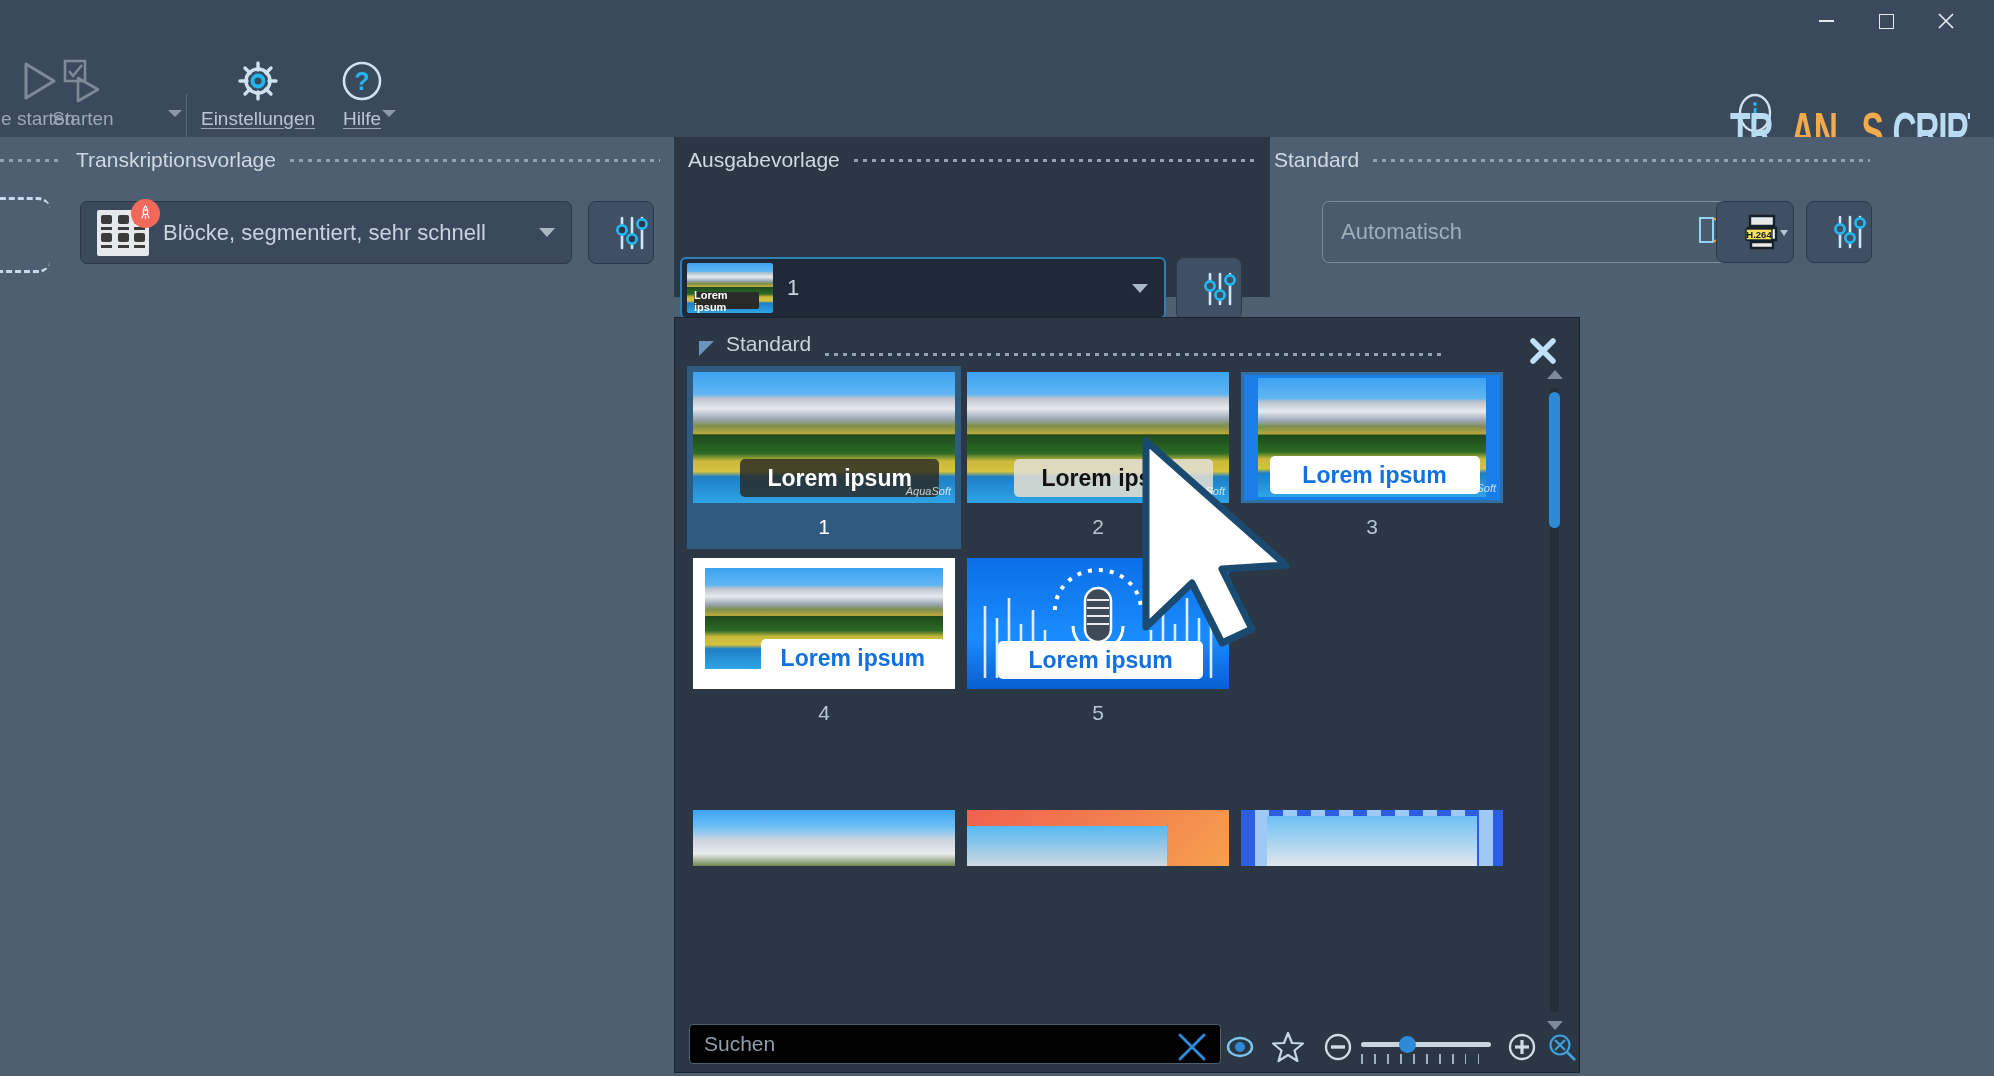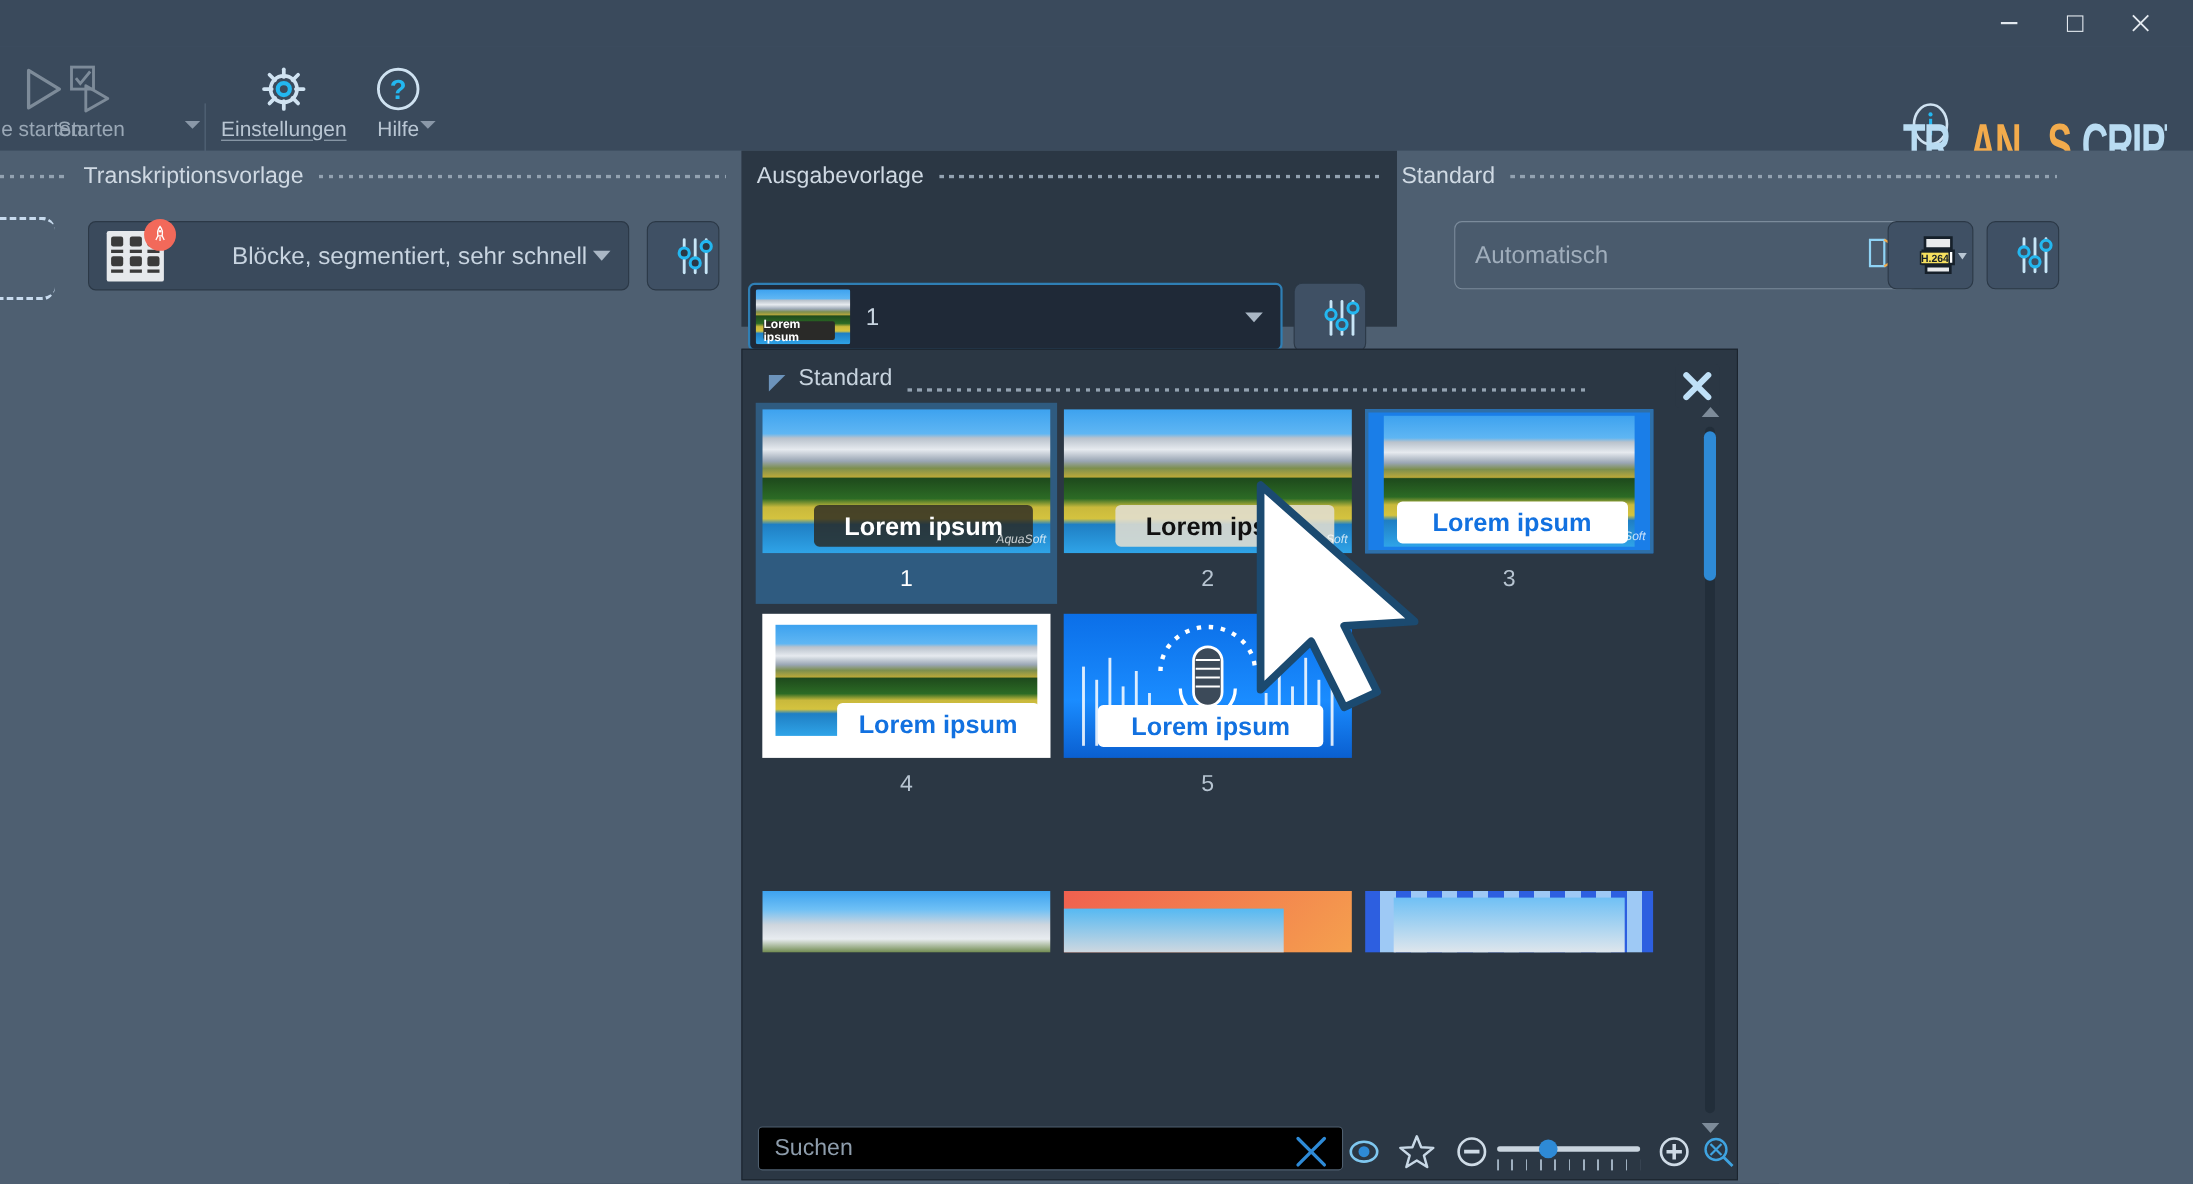--- a/index.html
+++ b/index.html
@@ -89,21 +89,21 @@
     border:3px dashed #c8dbee; border-radius:12px; border-right:none;
   }
   .combo {
     position:absolute; display:flex; align-items:center;
     background:#3a4a5c; border:1px solid #2b3846; border-radius:7px;
   }
   .combo-arrow {
     width:0;height:0;border-left:8px solid transparent;border-right:8px solid transparent;
     border-top:9px solid #aab7c5; margin-right:16px;
   }
-  .combo-text { font-size:22px; color:#c8d4e0; flex:1;margin-left:48px; }
+  .combo-text { font-size:22px; color:#c8d4e0; flex:1; }
 
   .icon-btn {
     position:absolute; background:#3f5064; border:1px solid #2b3846;
     border-radius:8px; display:flex; align-items:center; justify-content:center;padding-left:21px;
   }
 
   
   .tpl-icon {
     position:relative; width:52px; height:46px; margin-left:16px; margin-right:14px;
     background:#e6e9ec; border-radius:2px;
@@ -306,21 +306,21 @@
       <div class="tb-label active" style="text-decoration:underline; text-decoration-color:#9aa8b6; text-underline-offset:3px;">Einstellungen</div>
     </div>
 
     <div class="tb-item" style="left:322px; top:6px; width:80px;">
       <div class="tb-icon">
         <svg width="46" height="46" viewBox="0 0 46 46">
           <circle cx="23" cy="23" r="18" fill="none" stroke="#cfe2f1" stroke-width="2.6"></circle>
           <text x="23" y="32" text-anchor="middle" font-family="Liberation Sans, sans-serif" font-size="25" fill="#23b7f0" font-weight="bold">?</text>
         </svg>
       </div>
-      <div class="tb-label active" style="text-decoration-color:#9aa8b6; text-underline-offset:3px;">Hilfe</div>
+      <div class="tb-label active" style="text-decoration:underline; text-decoration-color:#9aa8b6; text-underline-offset:3px;">Hilfe</div>
     </div>
     <div style="position:absolute; left:382px; top:68px;">
       <div class="caret-sm"></div>
     </div>
 
     <div class="info-btn">
       <div>
         <svg width="46" height="46" viewBox="0 0 46 46">
           <ellipse cx="23" cy="23" rx="15" ry="18" fill="none" stroke="#cfe2f1" stroke-width="2.4"></ellipse>
           <circle cx="23" cy="14" r="1.9" fill="#23b7f0"></circle>

